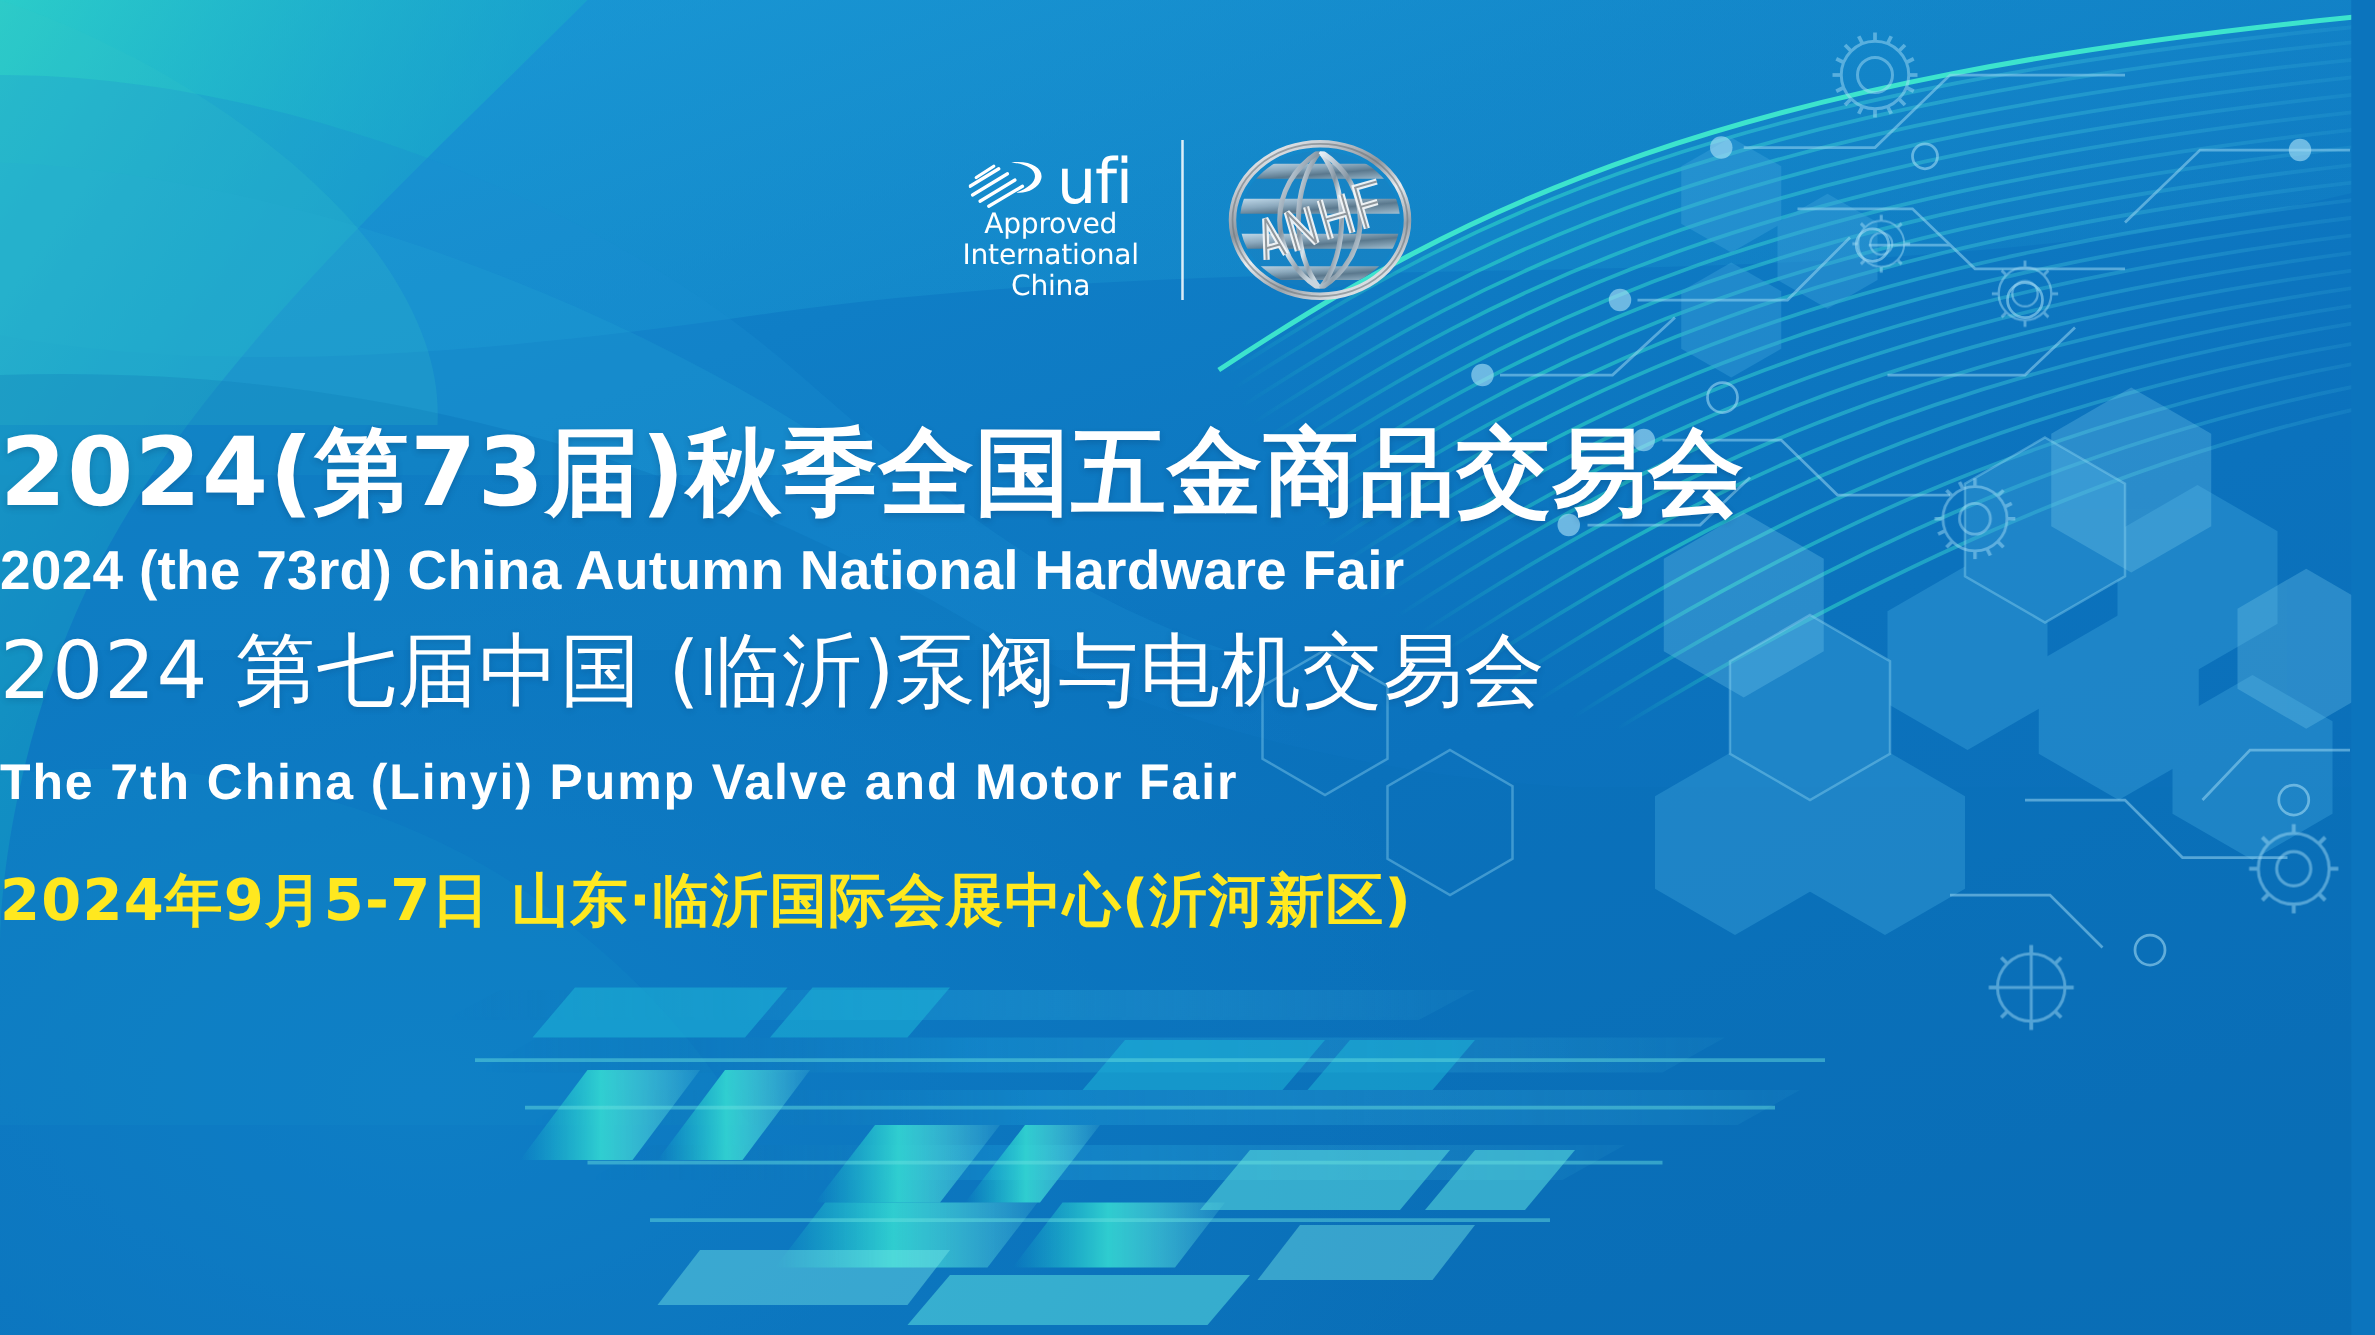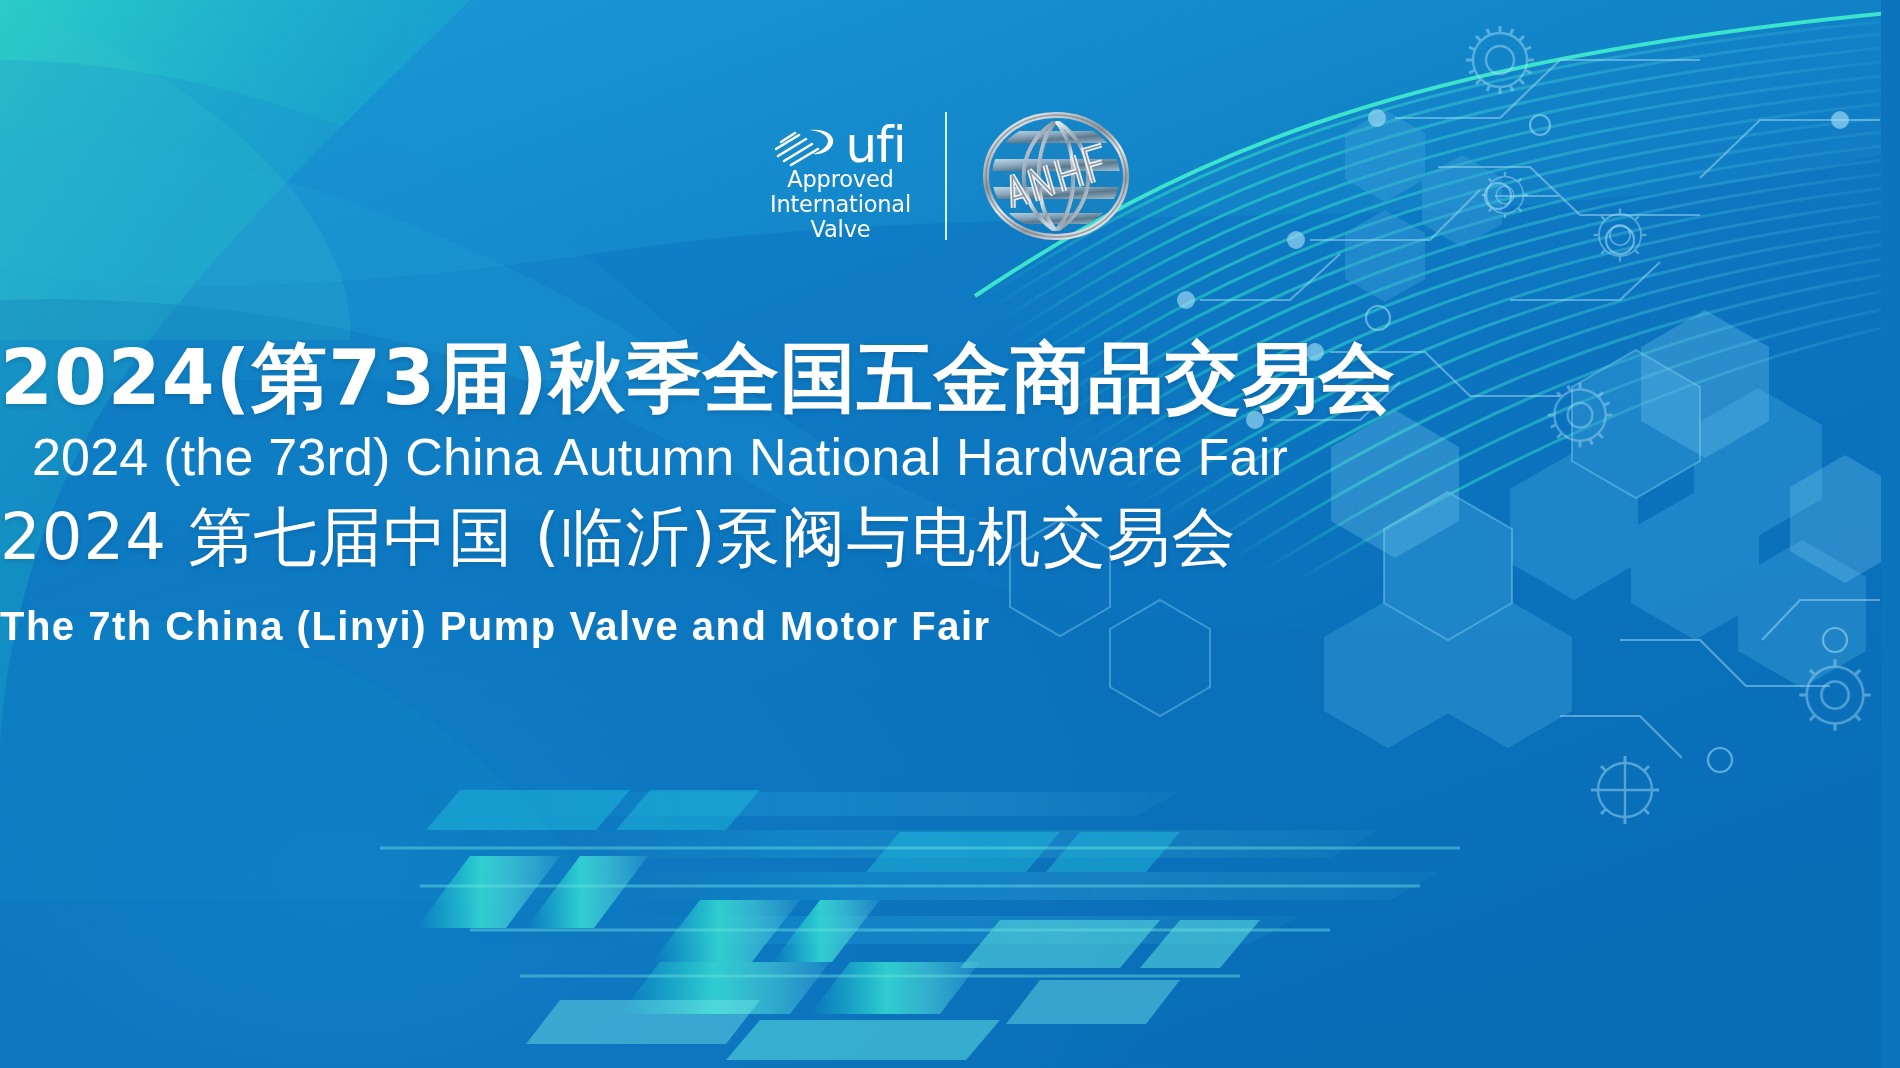--- a/index.html
+++ b/index.html
@@ -65,26 +65,25 @@
     font-size:76px;
     line-height:84px;
     font-weight:700;
     color:#ffffff;
     letter-spacing:1px;
     font-family:"DejaVu Sans","Liberation Sans",sans-serif;
     text-shadow:0 2px 5px rgba(0,40,80,.22);
   }
   .t-en1{
     margin-top:14px;
-    font-size:52px;
+    font-size:44px;
     line-height:46px;
-    font-weight:400;
+    font-weight:700;
     color:#ffffff;
     letter-spacing:0.2px;
-    margin-left:32px;
   }
   .t-cn2{
     margin-top:20px;
     font-size:64px;
     line-height:74px;
     font-weight:500;
     color:#ffffff;
     letter-spacing:1px;
     font-family:"DejaVu Sans","Liberation Sans",sans-serif;
     text-shadow:0 2px 5px rgba(0,40,80,.18);
@@ -407,21 +406,21 @@
             <line x1="16" y1="42" x2="43" y2="26"></line>
             <line x1="1" y1="26" x2="24" y2="12"></line>
             <line x1="6" y1="19" x2="20" y2="10"></line>
           </g>
           <path d="M34 7 C50 5 60 12 58 20 C56 28 46 32 38 31 C47 28 53 23 53 18 C53 12 45 8 34 7 Z" fill="#ffffff"></path>
         </svg>
         <span class="ufi-word">ufi</span>
       </div>
       <div class="ufi-sub">Approved</div>
       <div class="ufi-sub">International</div>
-      <div class="ufi-sub">Valve</div>
+      <div class="ufi-sub">China</div>
     </div>
 
     <div class="logo-div"></div>
 
     <svg class="anhf" viewBox="0 0 150 150" xmlns="http://www.w3.org/2000/svg">
 
       <ellipse cx="75" cy="75" rx="70" ry="61" fill="none" stroke="url(#gSilver)" stroke-width="6"></ellipse>
       <ellipse cx="75" cy="75" rx="64" ry="55" fill="#1d7fbe" opacity=".35"></ellipse>
       <g clip-path="url(#globeClip)" opacity=".92">
 
@@ -459,15 +458,16 @@
       </g>
       <ellipse cx="75" cy="75" rx="70" ry="61" fill="none" stroke="#6d767d" stroke-width="1.4" opacity=".6"></ellipse>
     </svg>
   </div>
 
   <div class="titles">
     <div class="t-cn1">2024(第73届)秋季全国五金商品交易会</div>
     <div class="t-en1">2024 (the 73rd) China Autumn National Hardware Fair</div>
     <div class="t-cn2">2024 第七届中国 (临沂)泵阀与电机交易会</div>
     <div class="t-en2">The 7th China (Linyi) Pump Valve and Motor Fair</div>
+    <div class="t-date">2024年9月5-7日  山东·临沂国际会展中心(沂河新区)</div>
   </div>
 
 </div>
 
 </body></html>

